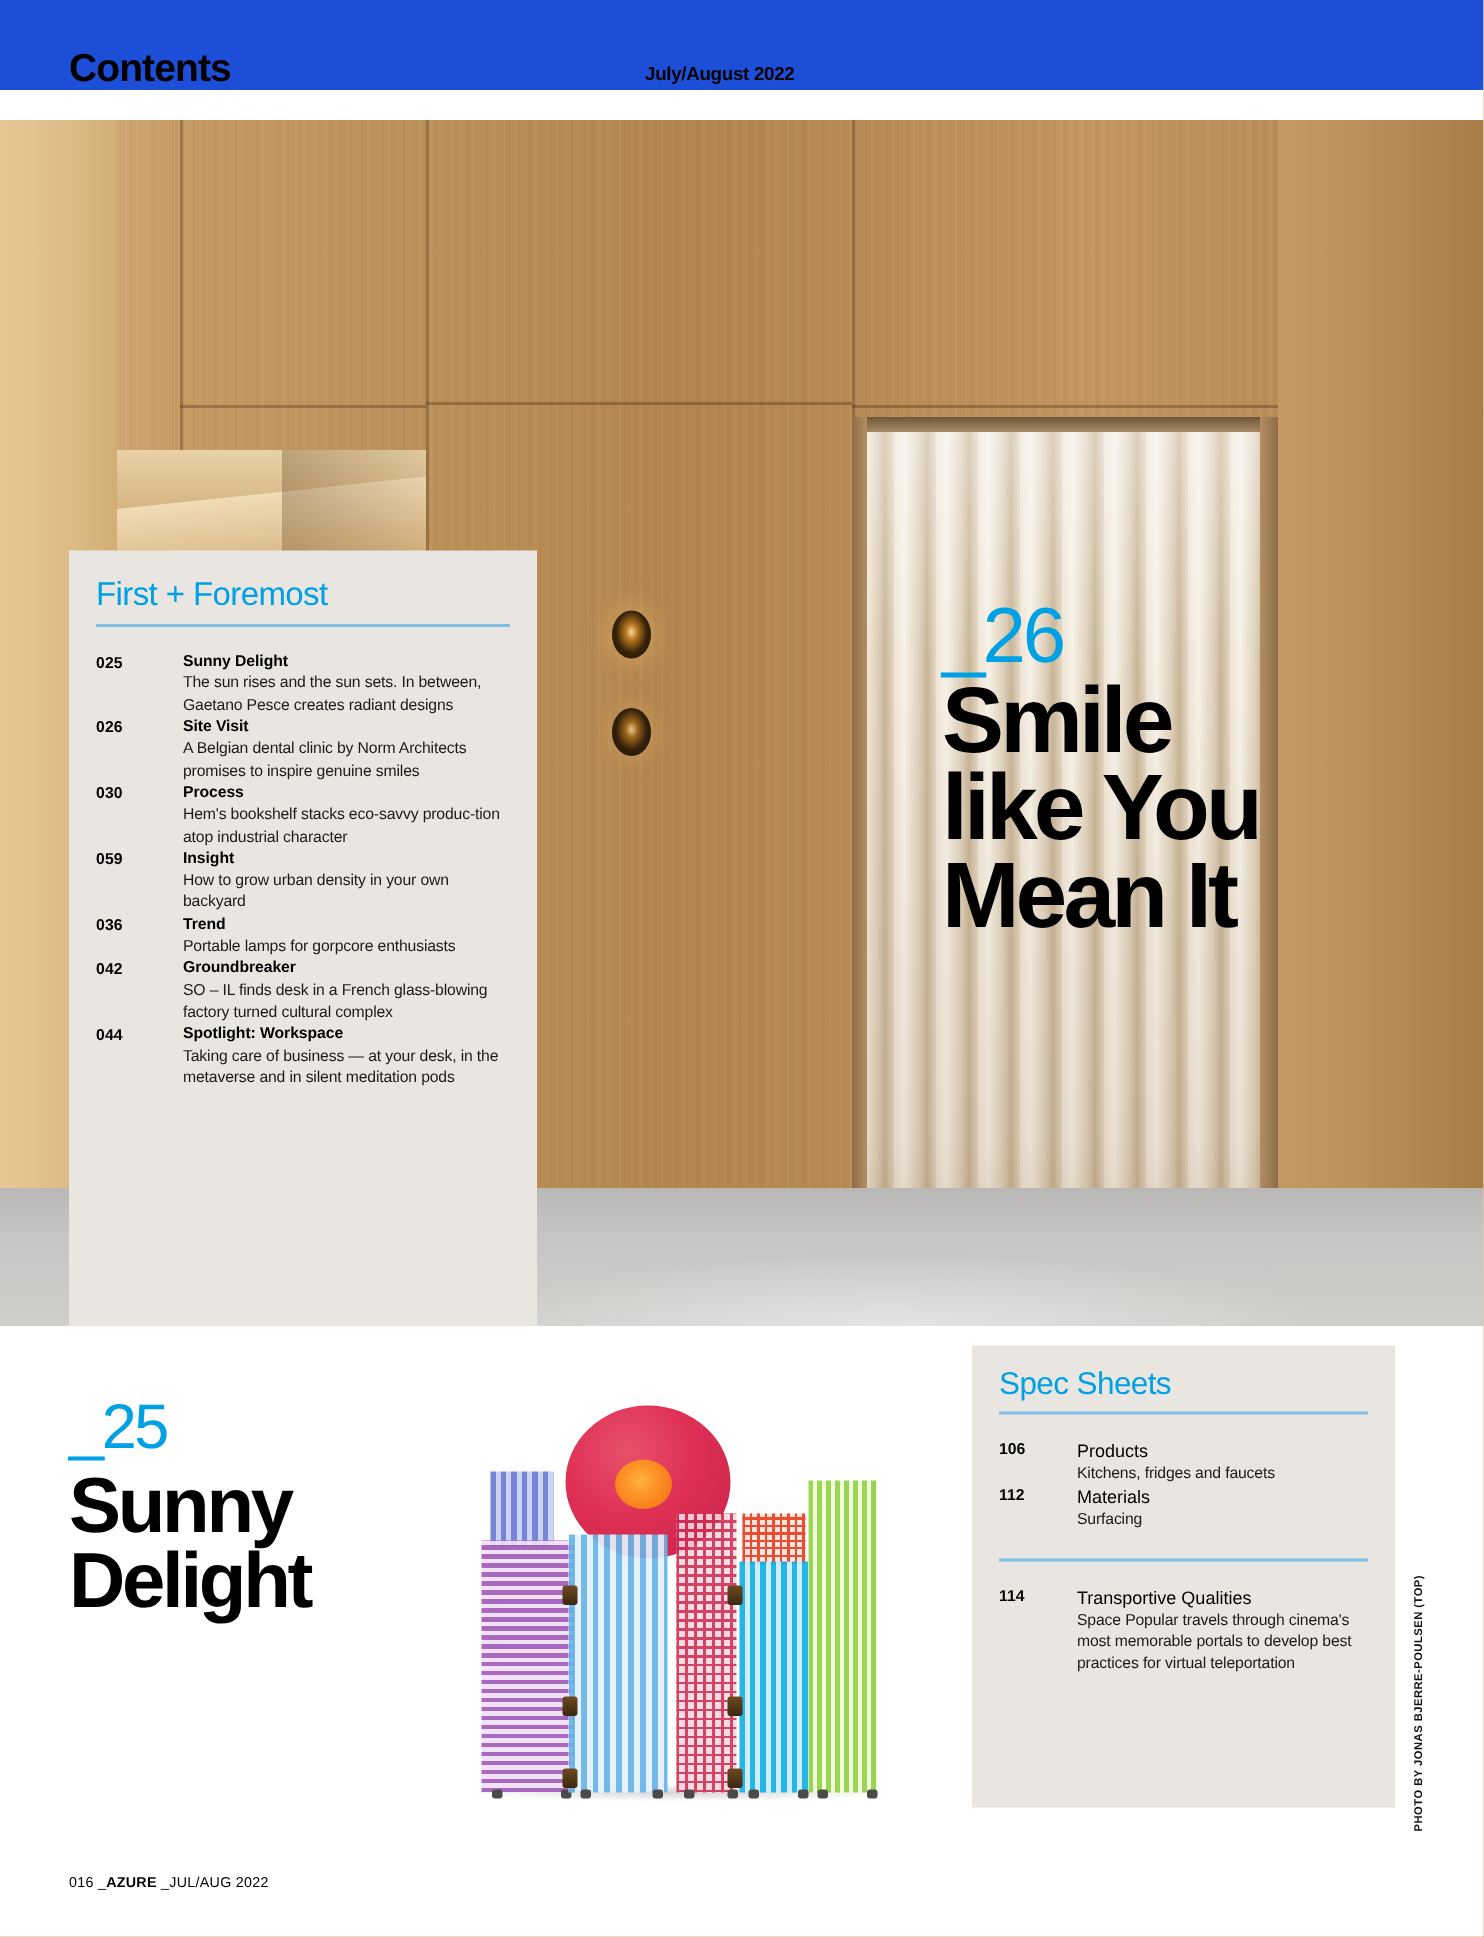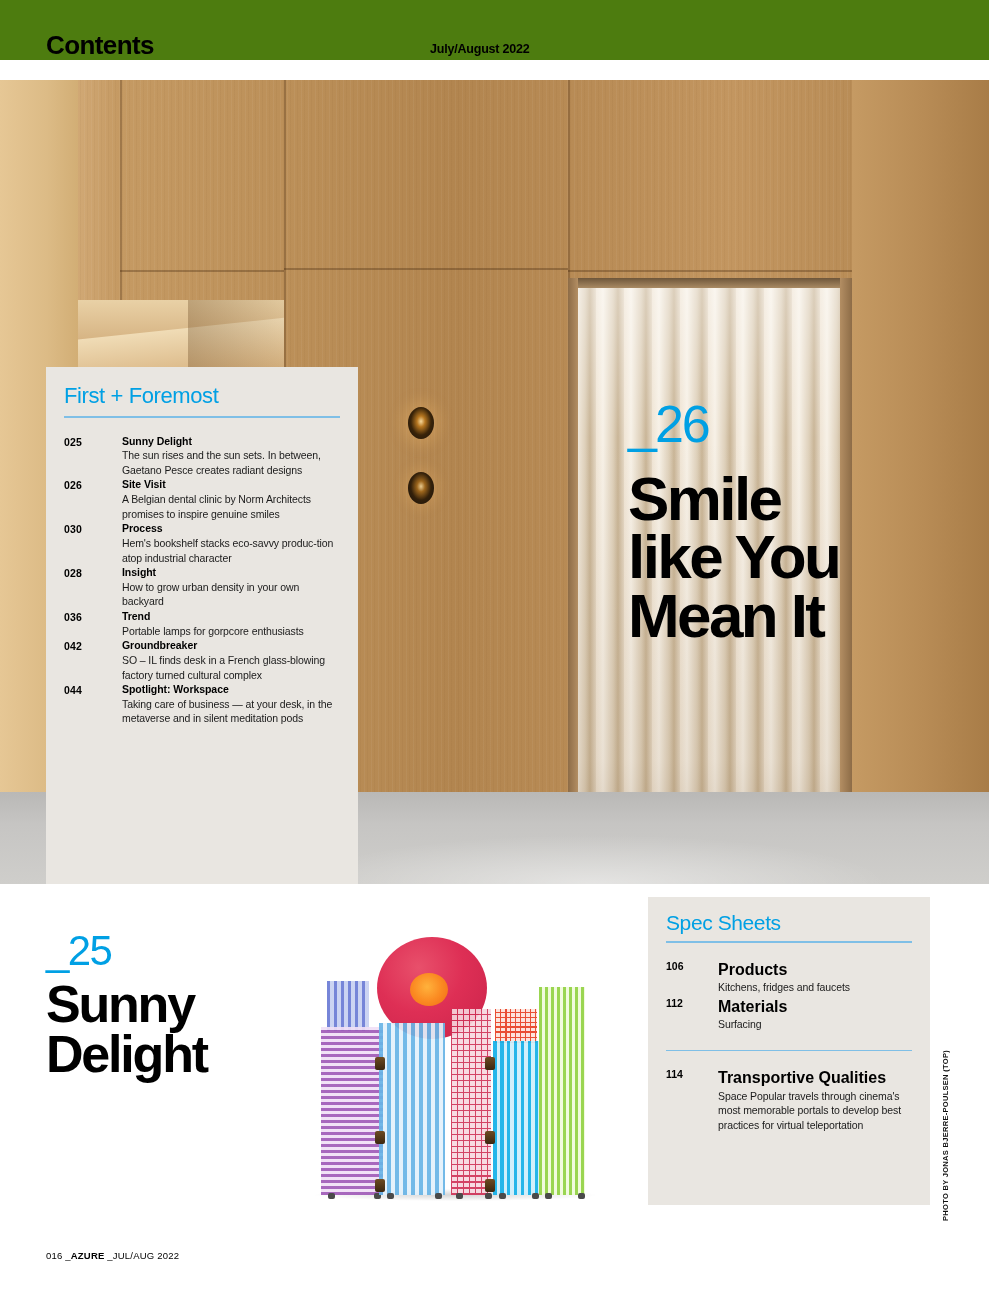--- a/index.html
+++ b/index.html
@@ -13,21 +13,21 @@
     position: relative;
     overflow: hidden;
   }
 
   .page { position: relative; width: 989px; height: 1291px; background:#fff; }
 
   
   .masthead {
     position: absolute;
     left: 0; top: 0; width: 989px; height: 60px;
-    background: #4d7c0f;
+    background: #1d4ed8;
   }
   .masthead-title {
     position: absolute;
     left: 46px; top: 30px;
     font-size: 26px;
     font-weight: bold;
     letter-spacing: -0.6px;
     color: #000;
   }
   .masthead-issue {
@@ -172,21 +172,21 @@
     background: linear-gradient(90deg,#c59a63,#b78b55 55%,#a87c47);
   }
 
   
   .hero-head {
     position:absolute; left:628px; top:318px;
     width: 220px;
   }
   .hero-num {
     font-size: 52px; font-weight: 400; color:#00a0e4;
-    letter-spacing:-2px; line-height: 1; margin-bottom: 20px;
+    letter-spacing:-2px; line-height: 1; margin-bottom: 2px;
   }
   .hero-title {
     font-size: 62px; font-weight: bold; color:#000;
     line-height: 0.94; letter-spacing:-2.6px;
   }
 
   
   .toc-panel {
     position:absolute; left:46px; top:367px;
     width:312px; height:517px;
@@ -272,21 +272,21 @@
     font-size: 21px; color:#00a0e4; font-weight:400;
     letter-spacing:-0.4px; margin-bottom: 6px;
   }
   .spec-rule { height:1.5px; background:#7fbfe6; margin-bottom:16px; }
   .spec-row { display:flex; margin-bottom:1px; }
   .spec-num {
     width:52px; flex:none;
     font-size:10.5px; font-weight:bold; color:#000; padding-top:1px;
   }
   .spec-body { flex:1; }
-  .spec-h { font-size:16px; font-weight:bold; color:#000; line-height:1.34; }
+  .spec-h { font-size:12px; font-weight:normal; color:#000; line-height:1.34; }
   .spec-d { font-size:10.5px; color:#1a1a1a; line-height:1.4; letter-spacing:-0.1px; }
   .spec-gap { height: 17px; }
 
   
   .credit {
     position:absolute; left:941px; top:1050px;
     font-size: 7.5px; font-weight:bold; letter-spacing:0.3px;
     color:#111; white-space:nowrap;
     transform-origin: left top;
     transform: rotate(-90deg) translateX(-100%);
@@ -376,21 +376,21 @@
           </div>
         </div>
         <div class="toc-row">
           <div class="toc-num">030</div>
           <div class="toc-body">
             <div class="toc-h">Process</div>
             <div class="toc-d">Hem's bookshelf stacks eco-savvy produc-tion atop industrial character</div>
           </div>
         </div>
         <div class="toc-row">
-          <div class="toc-num">028</div>
+          <div class="toc-num">059</div>
           <div class="toc-body">
             <div class="toc-h">Insight</div>
             <div class="toc-d">How to grow urban density in your own backyard</div>
           </div>
         </div>
         <div class="toc-row">
           <div class="toc-num">036</div>
           <div class="toc-body">
             <div class="toc-h">Trend</div>
             <div class="toc-d">Portable lamps for gorpcore enthusiasts</div>

